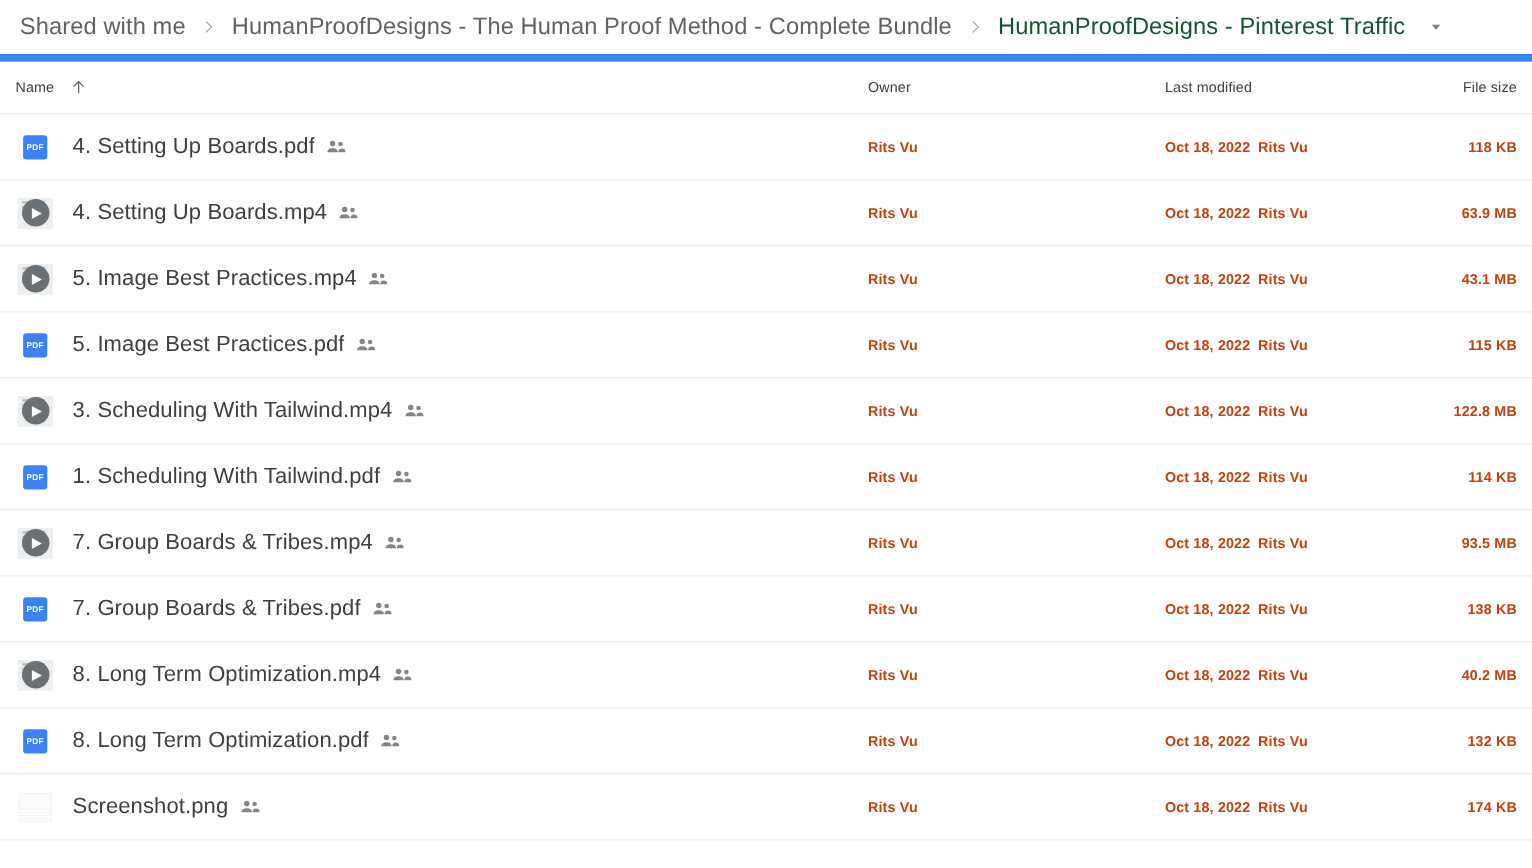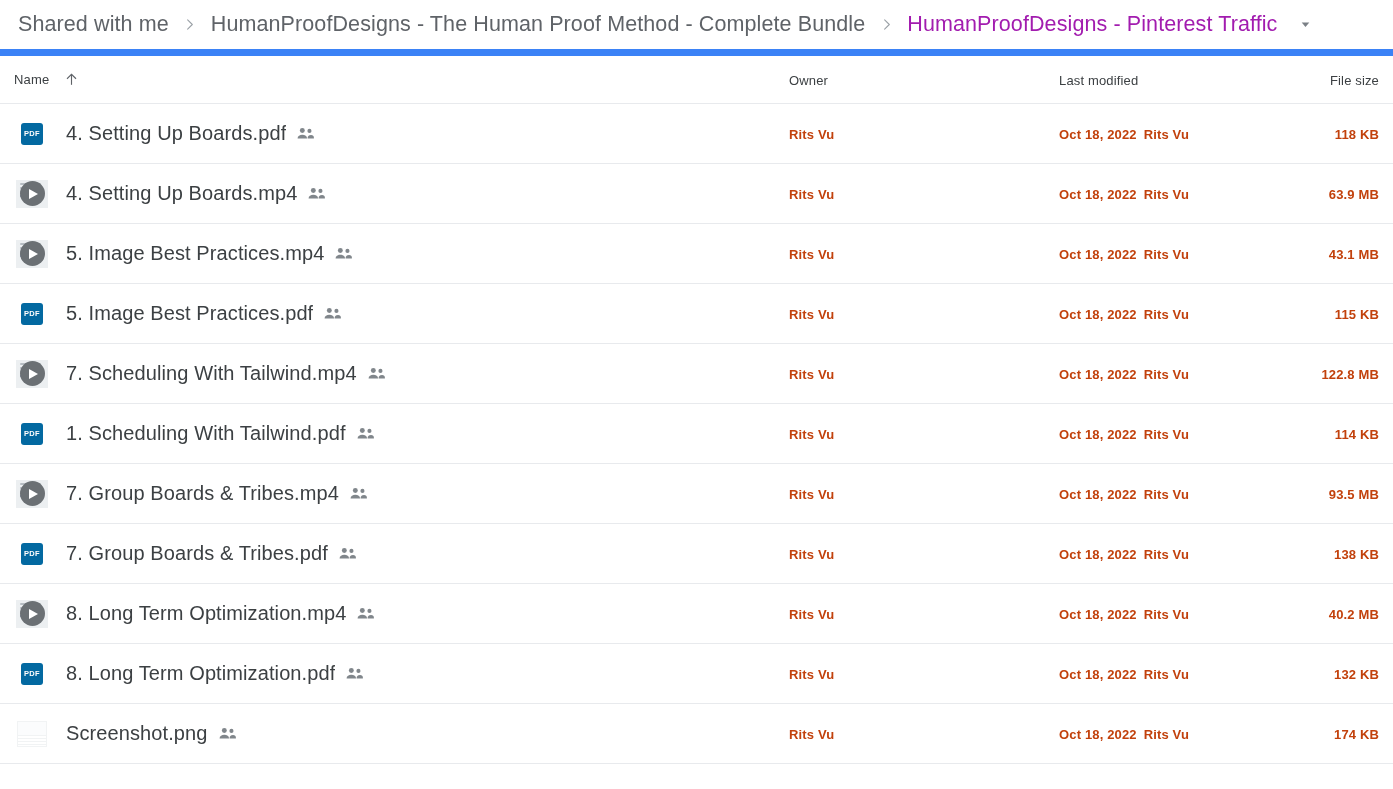--- a/index.html
+++ b/index.html
@@ -27,21 +27,21 @@
   .crumb {
     font-size: 21.5px;
     color: #5f6368;
     letter-spacing: .1px;
     padding: 2px 4px;
     border-radius: 4px;
     cursor: pointer;
     flex: none;
   }
   .crumb.current {
-    color: #a21caf;
+    color: #14532d;
   }
   .crumb-sep {
     flex: none;
     width: 34px;
     display: flex;
     align-items: center;
     justify-content: center;
     color: #9aa0a6;
   }
   .crumb-sep svg { display: block; }
@@ -132,21 +132,21 @@
     align-items: center;
     justify-content: center;
     position: relative;
   }
 
   
   .pdf-icon {
     width: 22px;
     height: 22px;
     border-radius: 3px;
-    background: #0369a1;
+    background: #3b82f6;
     display: flex;
     align-items: center;
     justify-content: center;
   }
   .pdf-icon span {
     color: #ffffff;
     font-size: 7.5px;
     font-weight: bold;
     font-family: "Liberation Sans", sans-serif;
     letter-spacing: .3px;
@@ -396,21 +396,21 @@
               <i></i>
               <i></i>
               <i></i>
               <i></i>
             </span>
             <span class="play-circle">
               <span class="play-tri"></span>
             </span>
           </span>
         </span>
-        <span class="file-name">7. Scheduling With Tailwind.mp4</span>
+        <span class="file-name">3. Scheduling With Tailwind.mp4</span>
         <span class="shared-icon">
           <svg width="19" height="14" viewBox="0 0 24 17" aria-hidden="true">
             <circle cx="8" cy="4.1" r="3.1" fill="#80868b"></circle>
             <circle cx="17" cy="4.6" r="2.6" fill="#80868b"></circle>
             <path d="M2 14.2c0-3.1 2.7-4.7 6-4.7s6 1.6 6 4.7z" fill="#80868b"></path>
             <path d="M14.6 14.2c0-2.6 1.2-4.4 4.4-4.4 2.2 0 3.6 1.1 3.6 3.1v1.3z" fill="#80868b"></path>
           </svg>
         </span>
       </div>
       <div class="cell-owner"><span class="cell-text">Rits Vu</span></div>

